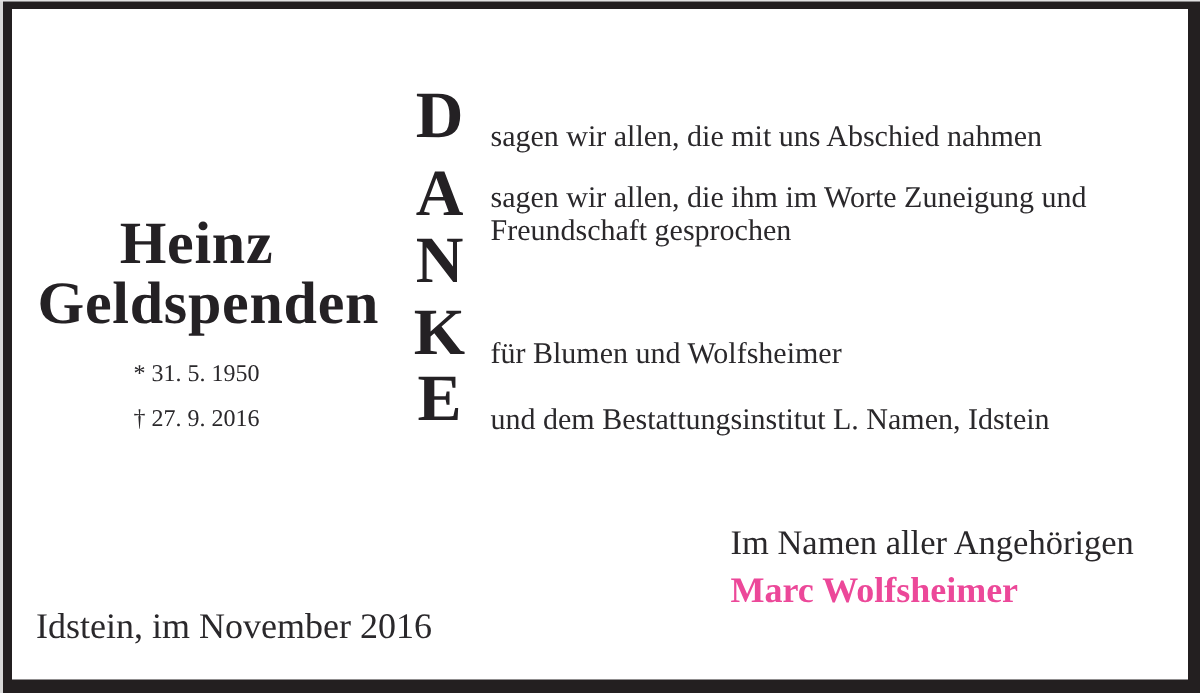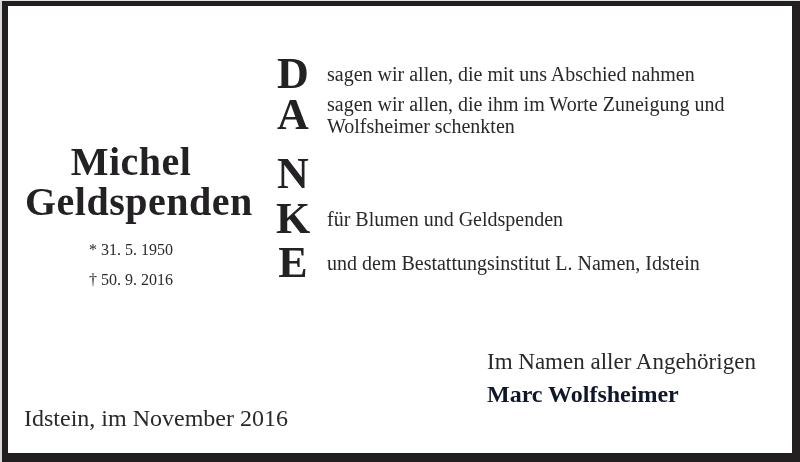--- a/index.html
+++ b/index.html
@@ -74,20 +74,21 @@
     font-weight: bold;
     font-size: 44px;
     line-height: 44px;
     text-align: center;
     color: #242124;
   }
   .acrostic-lines {
     margin-left: 13px;
     font-size: 20px;
     line-height: 22px;
+    margin-top: 28px;
   }
   .acrostic-lines span {
     display: block;
     white-space: nowrap;
   }
   .row-d { top: 52px; }
   .row-a { top: 93px; }
   .row-n { top: 152px; }
   .row-k { top: 197px; }
   .row-e { top: 241px; }
@@ -101,72 +102,72 @@
     font-size: 23px;
     line-height: 24px;
     white-space: nowrap;
   }
   .signature-line {
     display: block;
     margin-top: 7px;
     font-size: 24px;
     line-height: 26px;
     font-weight: bold;
-    color: #0f172a;
+    color: #ec4899;
     white-space: nowrap;
   }
   .place-date {
     position: absolute;
     left: 24px;
     top: 405px;
     font-size: 24px;
     line-height: 26px;
     white-space: nowrap;
   }
 </style>
 </head>
 <body>
 
 <div class="page">
   <div class="outer-edge-left"></div>
   <div class="outer-edge-top"></div>
   <div class="frame"></div>
 
   <div class="name-block">
-    <span class="name-line">Michel</span>
+    <span class="name-line">Heinz</span>
     <span class="name-line">Geldspenden</span>
     <div class="dates">
       <span class="date-line">* 31. 5. 1950</span>
-      <span class="date-line">† 50. 9. 2016</span>
+      <span class="date-line">† 27. 9. 2016</span>
     </div>
   </div>
 
   <div class="acrostic-row row-d">
     <span class="acrostic-letter">D</span>
     <span class="acrostic-lines">
       <span>sagen wir allen, die mit uns Abschied nahmen</span>
     </span>
   </div>
 
   <div class="acrostic-row row-a">
     <span class="acrostic-letter">A</span>
     <span class="acrostic-lines">
       <span>sagen wir allen, die ihm im Worte Zuneigung und</span>
-      <span>Wolfsheimer schenkten</span>
+      <span>Freundschaft gesprochen</span>
     </span>
   </div>
 
   <div class="acrostic-row row-n">
     <span class="acrostic-letter">N</span>
   </div>
 
   <div class="acrostic-row row-k">
     <span class="acrostic-letter">K</span>
     <span class="acrostic-lines">
-      <span>für Blumen und Geldspenden</span>
+      <span>für Blumen und Wolfsheimer</span>
     </span>
   </div>
 
   <div class="acrostic-row row-e">
     <span class="acrostic-letter">E</span>
     <span class="acrostic-lines">
       <span>und dem Bestattungsinstitut L. Namen, Idstein</span>
     </span>
   </div>
 

